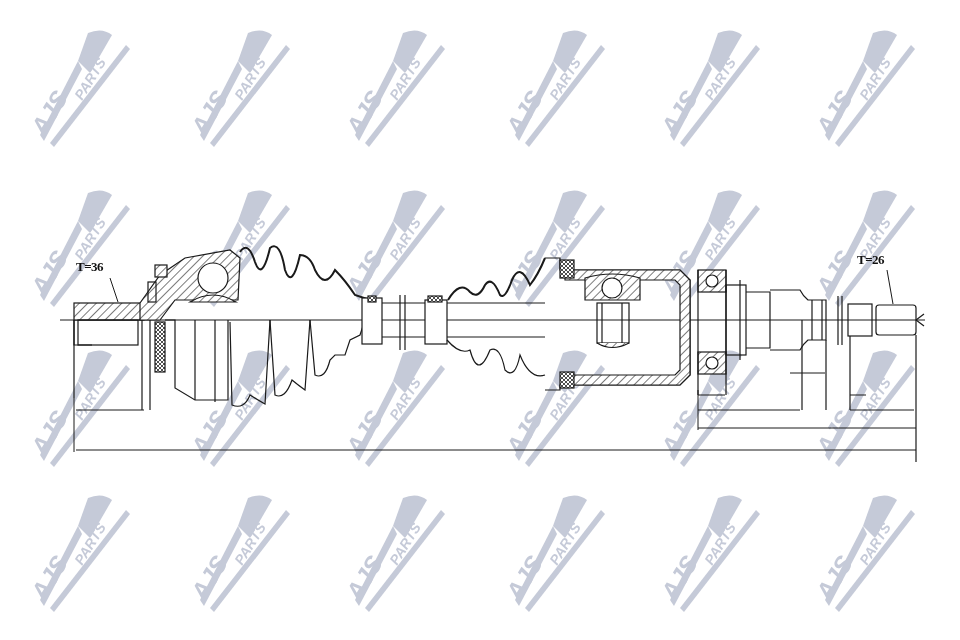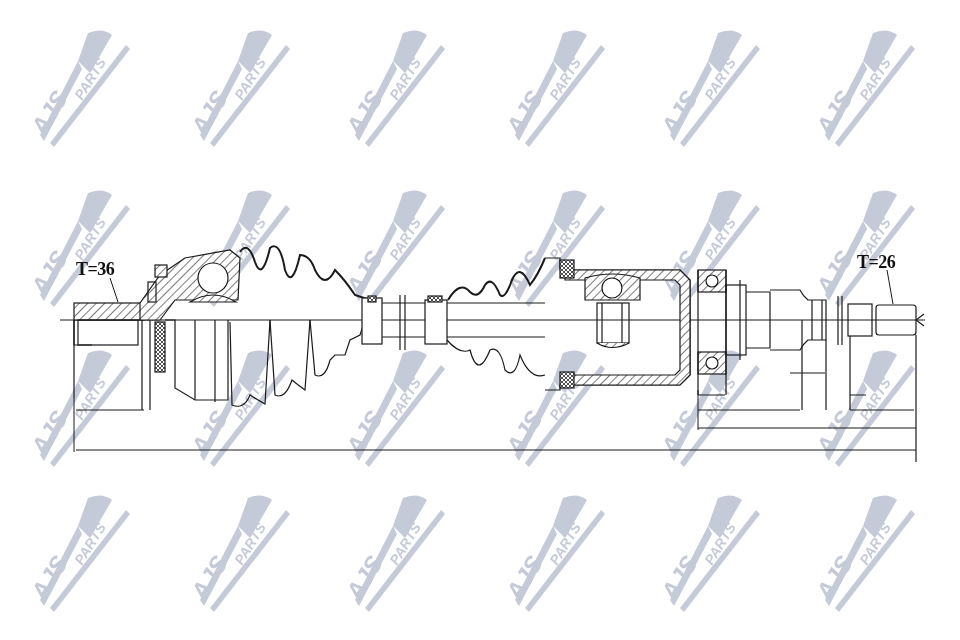--- a/index.html
+++ b/index.html
@@ -1,21 +1,21 @@
 <!DOCTYPE html>
 <html><head>
 <meta charset="utf-8">
 <style>
   html,body{margin:0;padding:0;}
   body{width:960px;height:640px;background:#ffffff;position:relative;overflow:hidden;font-family:"Liberation Sans",sans-serif;}
   .wm{position:absolute;width:110px;height:130px;pointer-events:none;}
   .wm svg{width:100%;height:100%;}
   .wm-text{font-family:"Liberation Sans",sans-serif;font-weight:bold;font-style:italic;}
   #drawing{position:absolute;left:0;top:0;width:960px;height:640px;}
-  .lbl{position:absolute;font-family:"Liberation Serif",serif;font-weight:bold;font-size:18px;color:#111;letter-spacing:-0.5px;}
+  .lbl{position:absolute;font-family:"Liberation Serif",serif;font-weight:bold;font-size:13px;color:#111;letter-spacing:-0.5px;}
 </style>
 </head>
 <body>
 
 <div id="watermarks">
     <div class="wm" style="left: 30px; top: 25px;"><svg viewBox="0 0 110 130">
         <g fill="#c5cad8">
     <path d="M58 8 Q72 2 82 10 L60 48 L48 36 Z"></path>
     <path d="M48 36 L10 110 L14 116 L52 44 Z"></path>
     <path d="M20 118 L96 20 L100 24 L24 122 Z"></path>

